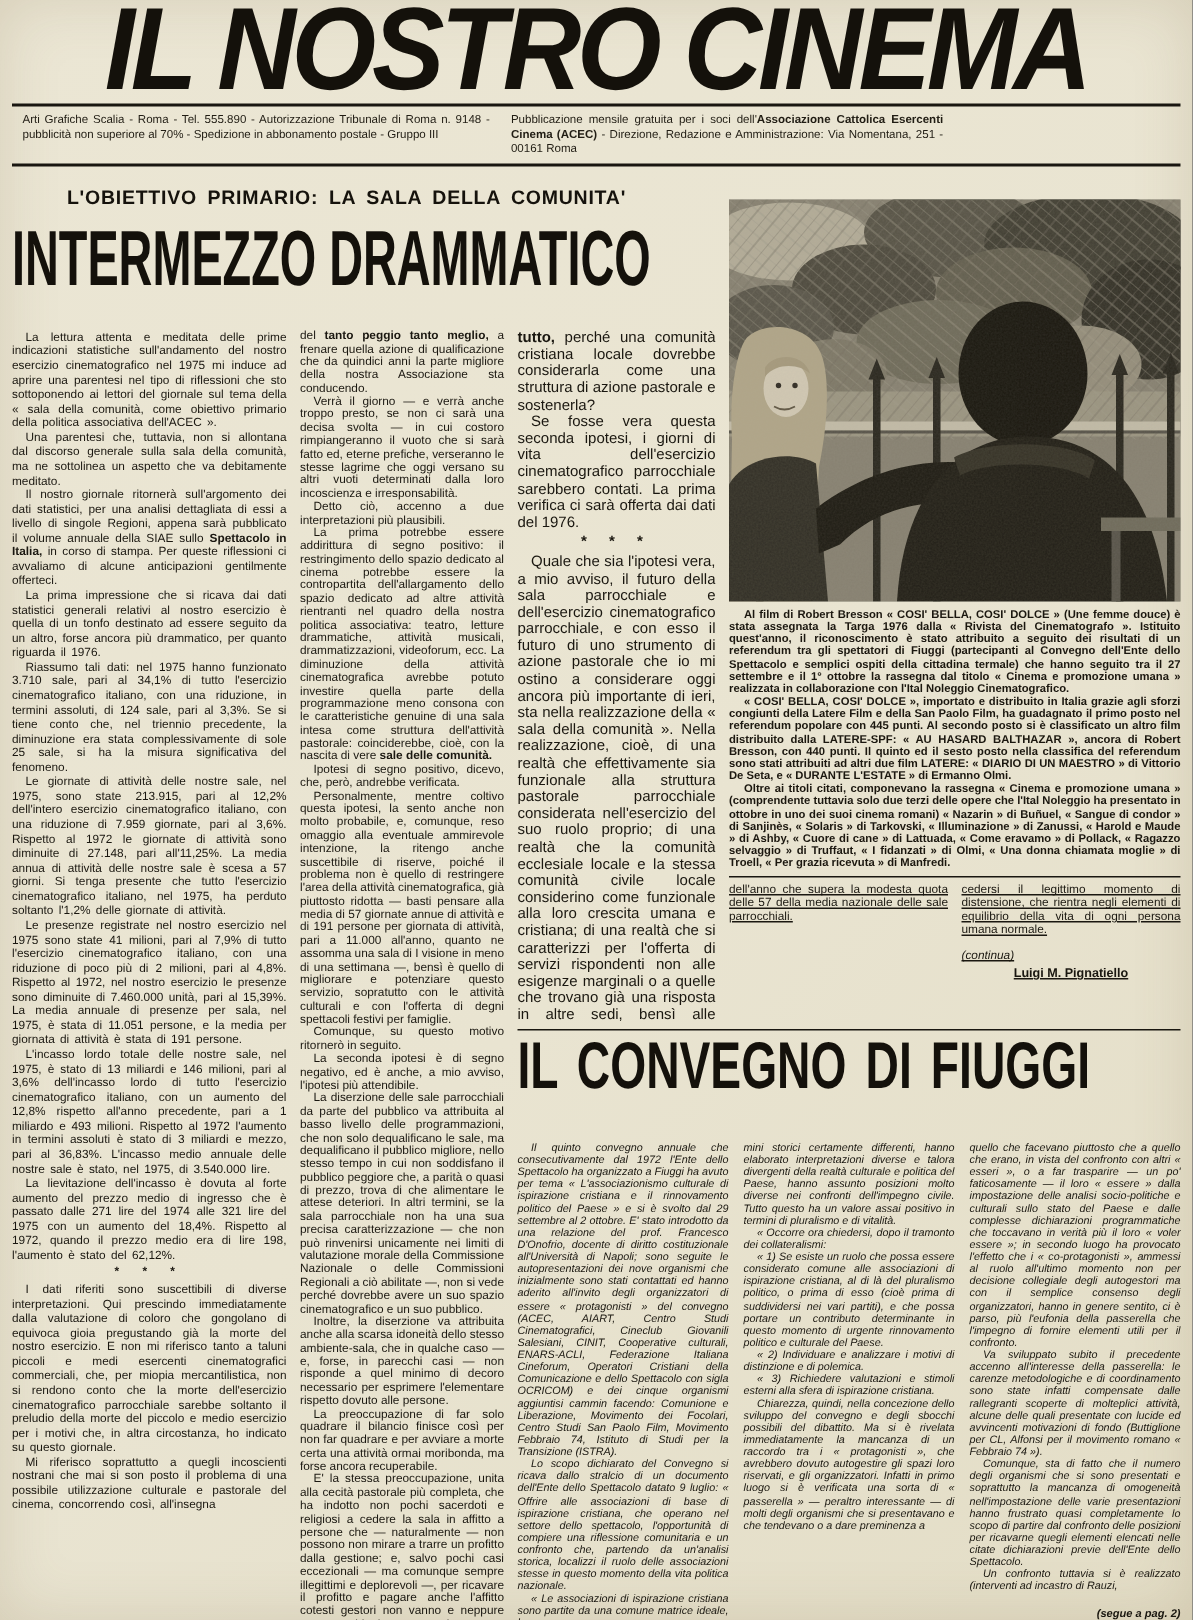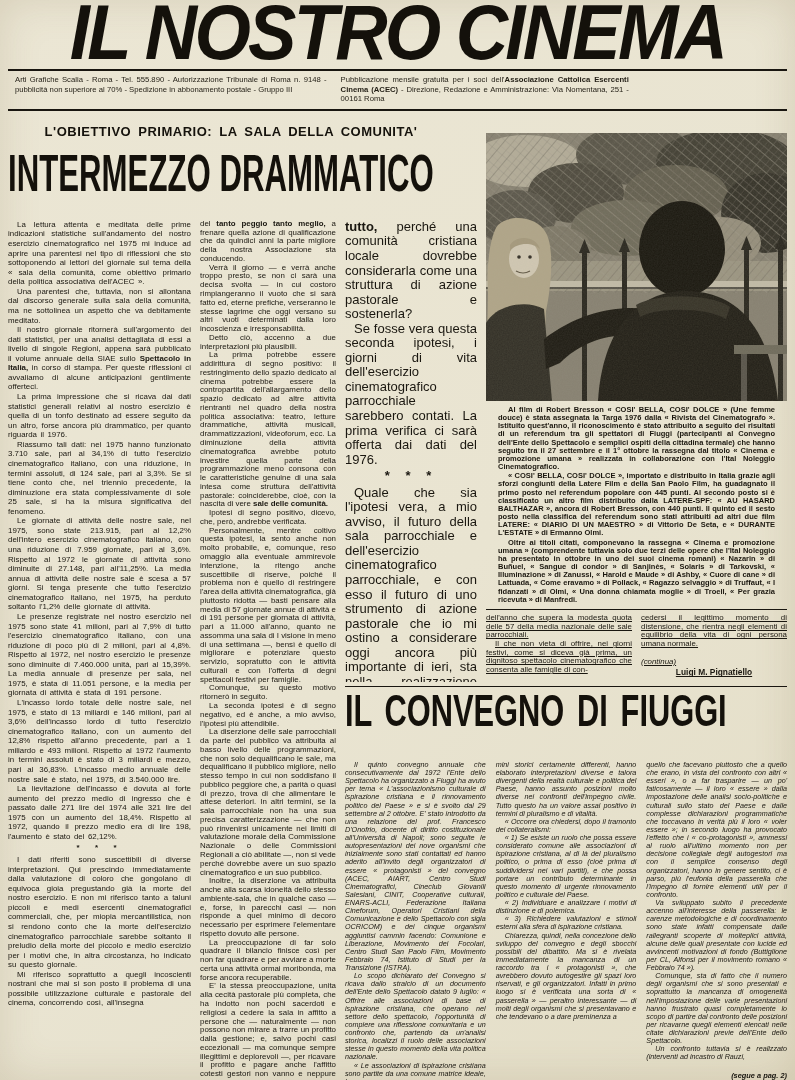--- a/index.html
+++ b/index.html
@@ -35,27 +35,27 @@
   }
   .body-row{display:flex;gap:9px;padding:0 8px;align-items:flex-start;}
   .col{text-align:justify;}
   .col p{margin:0;text-indent:9px;}
   .cont p:first-child{text-indent:0;}
   .col p.stars{text-align:center;text-indent:0;letter-spacing:6px;font-weight:bold;margin:2px 0;}
   .col b{font-weight:bold;}
   .col-main{font-size:7.9px;line-height:1.11;}
   .col-1{width:183px;line-height:1.21;word-spacing:1.3px;}
   .col-2{width:136px;}
-  .col-3{width:132px;font-size:13px;line-height:1.12;height:462px;overflow:hidden;}
+  .col-3{width:132px;font-size:10px;line-height:1.12;height:462px;overflow:hidden;}
   .right-sec{flex:1;min-width:0;}
   .top-row{display:flex;gap:9px;align-items:flex-start;}
   .photo-stack{flex:1;min-width:0;margin-top:-87px;}
   .photo-frame{width:100%;height:268px;display:block;background:#8a857a;}
   .caption{font-size:7.5px;line-height:1.09;font-weight:bold;text-align:justify;margin-top:5px;color:#1b170f;}
-  .caption p{margin:0 12px 1px;text-indent:10px;}
+  .caption p{margin:0 0 1px;text-indent:10px;}
   .cap-rule{border:none;border-top:1.5px solid #191610;margin:5px 0 4px;}
   .end-row{display:flex;gap:9px;font-size:7.9px;line-height:1.1;}
   .end-col{flex:1;min-width:0;text-decoration:underline;}
   .continua{font-style:italic;font-size:7.9px;margin-top:9px;}
   .byline{font-weight:bold;font-size:8.4px;text-align:center;margin:2px 0 3px;}
   .sec-rule{border:none;border-top:1.5px solid #191610;margin:4px 0 2px;}
   .fiuggi-headline{font-weight:bold;font-size:44px;line-height:1;white-space:nowrap;color:#14110b;
     transform:scaleX(.70);transform-origin:left center;margin:2px 0 6px;word-spacing:6px;height:40px;}
   .fiuggi-row{display:flex;gap:10px;margin-top:32px;}
   .fiuggi-col{flex:1;min-width:0;font-style:italic;font-size:7.2px;line-height:1.13;}
@@ -182,21 +182,20 @@
               <p>Al film di Robert Bresson « COSI' BELLA, COSI' DOLCE » (Une femme douce) è stata assegnata la Targa 1976 dalla « Rivista del Cinematografo ». Istituito quest'anno, il riconoscimento è stato attribuito a seguito dei risultati di un referendum tra gli spettatori di Fiuggi (partecipanti al Convegno dell'Ente dello Spettacolo e semplici ospiti della cittadina termale) che hanno seguito tra il 27 settembre e il 1° ottobre la rassegna dal titolo « Cinema e promozione umana » realizzata in collaborazione con l'Ital Noleggio Cinematografico.</p>
               <p>« COSI' BELLA, COSI' DOLCE », importato e distribuito in Italia grazie agli sforzi congiunti della Latere Film e della San Paolo Film, ha guadagnato il primo posto nel referendum popolare con 445 punti. Al secondo posto si è classificato un altro film distribuito dalla LATERE-SPF: « AU HASARD BALTHAZAR », ancora di Robert Bresson, con 440 punti. Il quinto ed il sesto posto nella classifica del referendum sono stati attribuiti ad altri due film LATERE: « DIARIO DI UN MAESTRO » di Vittorio De Seta, e « DURANTE L'ESTATE » di Ermanno Olmi.</p>
               <p>Oltre ai titoli citati, componevano la rassegna « Cinema e promozione umana » (comprendente tuttavia solo due terzi delle opere che l'Ital Noleggio ha presentato in ottobre in uno dei suoi cinema romani) « Nazarin » di Buñuel, « Sangue di condor » di Sanjinès, « Solaris » di Tarkovski, « Illuminazione » di Zanussi, « Harold e Maude » di Ashby, « Cuore di cane » di Lattuada, « Come eravamo » di Pollack, « Ragazzo selvaggio » di Truffaut, « I fidanzati » di Olmi, « Una donna chiamata moglie » di Troell, « Per grazia ricevuta » di Manfredi.</p>
             </div>
 
           <hr class="cap-rule">
 
           <div class="end-row">
             <div class="col end-col cont">
                 <p>dell'anno che supera la modesta quota delle 57 della media nazionale delle sale parrocchiali.</p>
-                <p>Il che non vieta di offrire, nei giorni festivi, come si diceva già prima, un dignitoso spettacolo cinematografico che consenta alle famiglie di con-</p>
               </div>
             <div class="end-col">
               <div class="col cont">
                   <p>cedersi il legittimo momento di distensione, che rientra negli elementi di equilibrio della vita di ogni persona umana normale.</p>
                 </div>
               <div class="continua">(continua)</div>
               <div class="byline">Luigi M. Pignatiello</div>
             </div>
           </div>
         </div>

